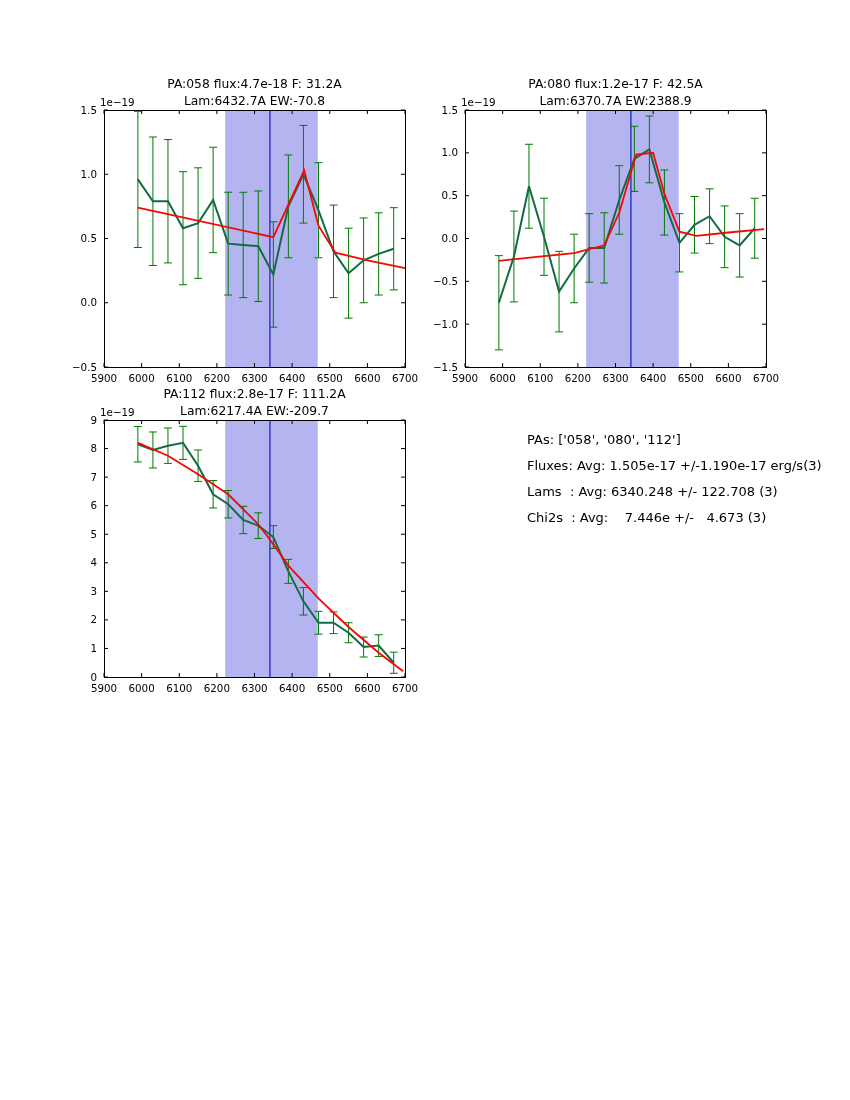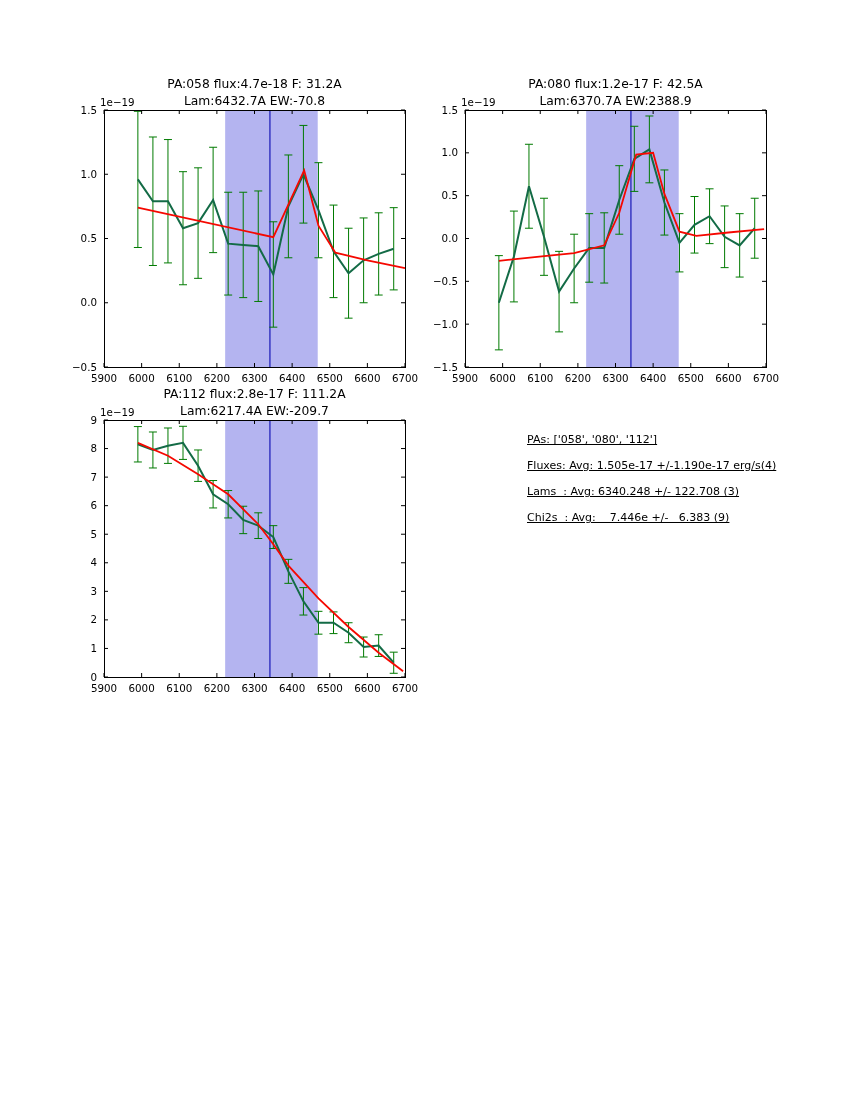--- a/index.html
+++ b/index.html
@@ -4,22 +4,22 @@
 <style>
   html,body{margin:0;padding:0;background:#ffffff;}
   #figure{position:relative;width:850px;height:1100px;background:#ffffff;overflow:hidden;
           font-family:"DejaVu Sans",sans-serif;}
   svg.plot{position:absolute;overflow:visible;}
   svg.plot text{font-family:"DejaVu Sans",sans-serif;}
   #plot0{left:54px;top:60px;}
   #plot1{left:415px;top:60px;}
   #plot2{left:54px;top:370px;}
   .stats{position:absolute;left:527px;top:433px;color:#000;}
-  .stats-line{white-space:pre;font-size:11px;height:26px;line-height:14px;
-              font-family:"DejaVu Sans",sans-serif;text-decoration:underline;}
+  .stats-line{white-space:pre;font-size:13px;height:26px;line-height:14px;
+              font-family:"DejaVu Sans",sans-serif;}
 </style>
 </head>
 <body>
 
 <div id="figure">
   <svg id="plot0" class="plot" width="380" height="330">
       <rect x="171.1525" y="50" width="92.55749999999998" height="257" fill="#b4b4f0"></rect>
       <line x1="215.92625" x2="215.92625" y1="50" y2="307" stroke="#2424bb" stroke-width="1.3"></line>
       <line x1="83.86250000000001" x2="83.86250000000001" y1="187.495" y2="51.285000000000004" stroke="#007a00" stroke-width="1"></line>
       <line x1="79.86250000000001" x2="87.86250000000001" y1="187.495" y2="187.495" stroke="#007a00" stroke-width="1"></line>
@@ -353,17 +353,17 @@
       <line x1="50" x2="54" y1="50" y2="50" stroke="#000000" stroke-width="1"></line>
       <line x1="351" x2="347" y1="50" y2="50" stroke="#000000" stroke-width="1"></line>
       <text x="43" y="53.5" text-anchor="end" font-size="10.3" fill="#000000">9</text>
       <text x="200.5" y="28" text-anchor="middle" font-size="12.3" fill="#000000">PA:112 flux:2.8e-17 F: 111.2A</text>
       <text x="200.5" y="45" text-anchor="middle" font-size="12.3" fill="#000000">Lam:6217.4A EW:-209.7</text>
       <text x="46" y="46" text-anchor="start" font-size="10.3" fill="#000000">1e−19</text>
     </svg>
 
   <div class="stats">
     <div class="stats-line">PAs: ['058', '080', '112']</div>
-    <div class="stats-line">Fluxes: Avg: 1.505e-17 +/-1.190e-17 erg/s(4)</div>
+    <div class="stats-line">Fluxes: Avg: 1.505e-17 +/-1.190e-17 erg/s(3)</div>
     <div class="stats-line">Lams  : Avg: 6340.248 +/- 122.708 (3)</div>
-    <div class="stats-line">Chi2s  : Avg:    7.446e +/-   6.383 (9)</div>
+    <div class="stats-line">Chi2s  : Avg:    7.446e +/-   4.673 (3)</div>
   </div>
 </div>
 
 </body></html>

